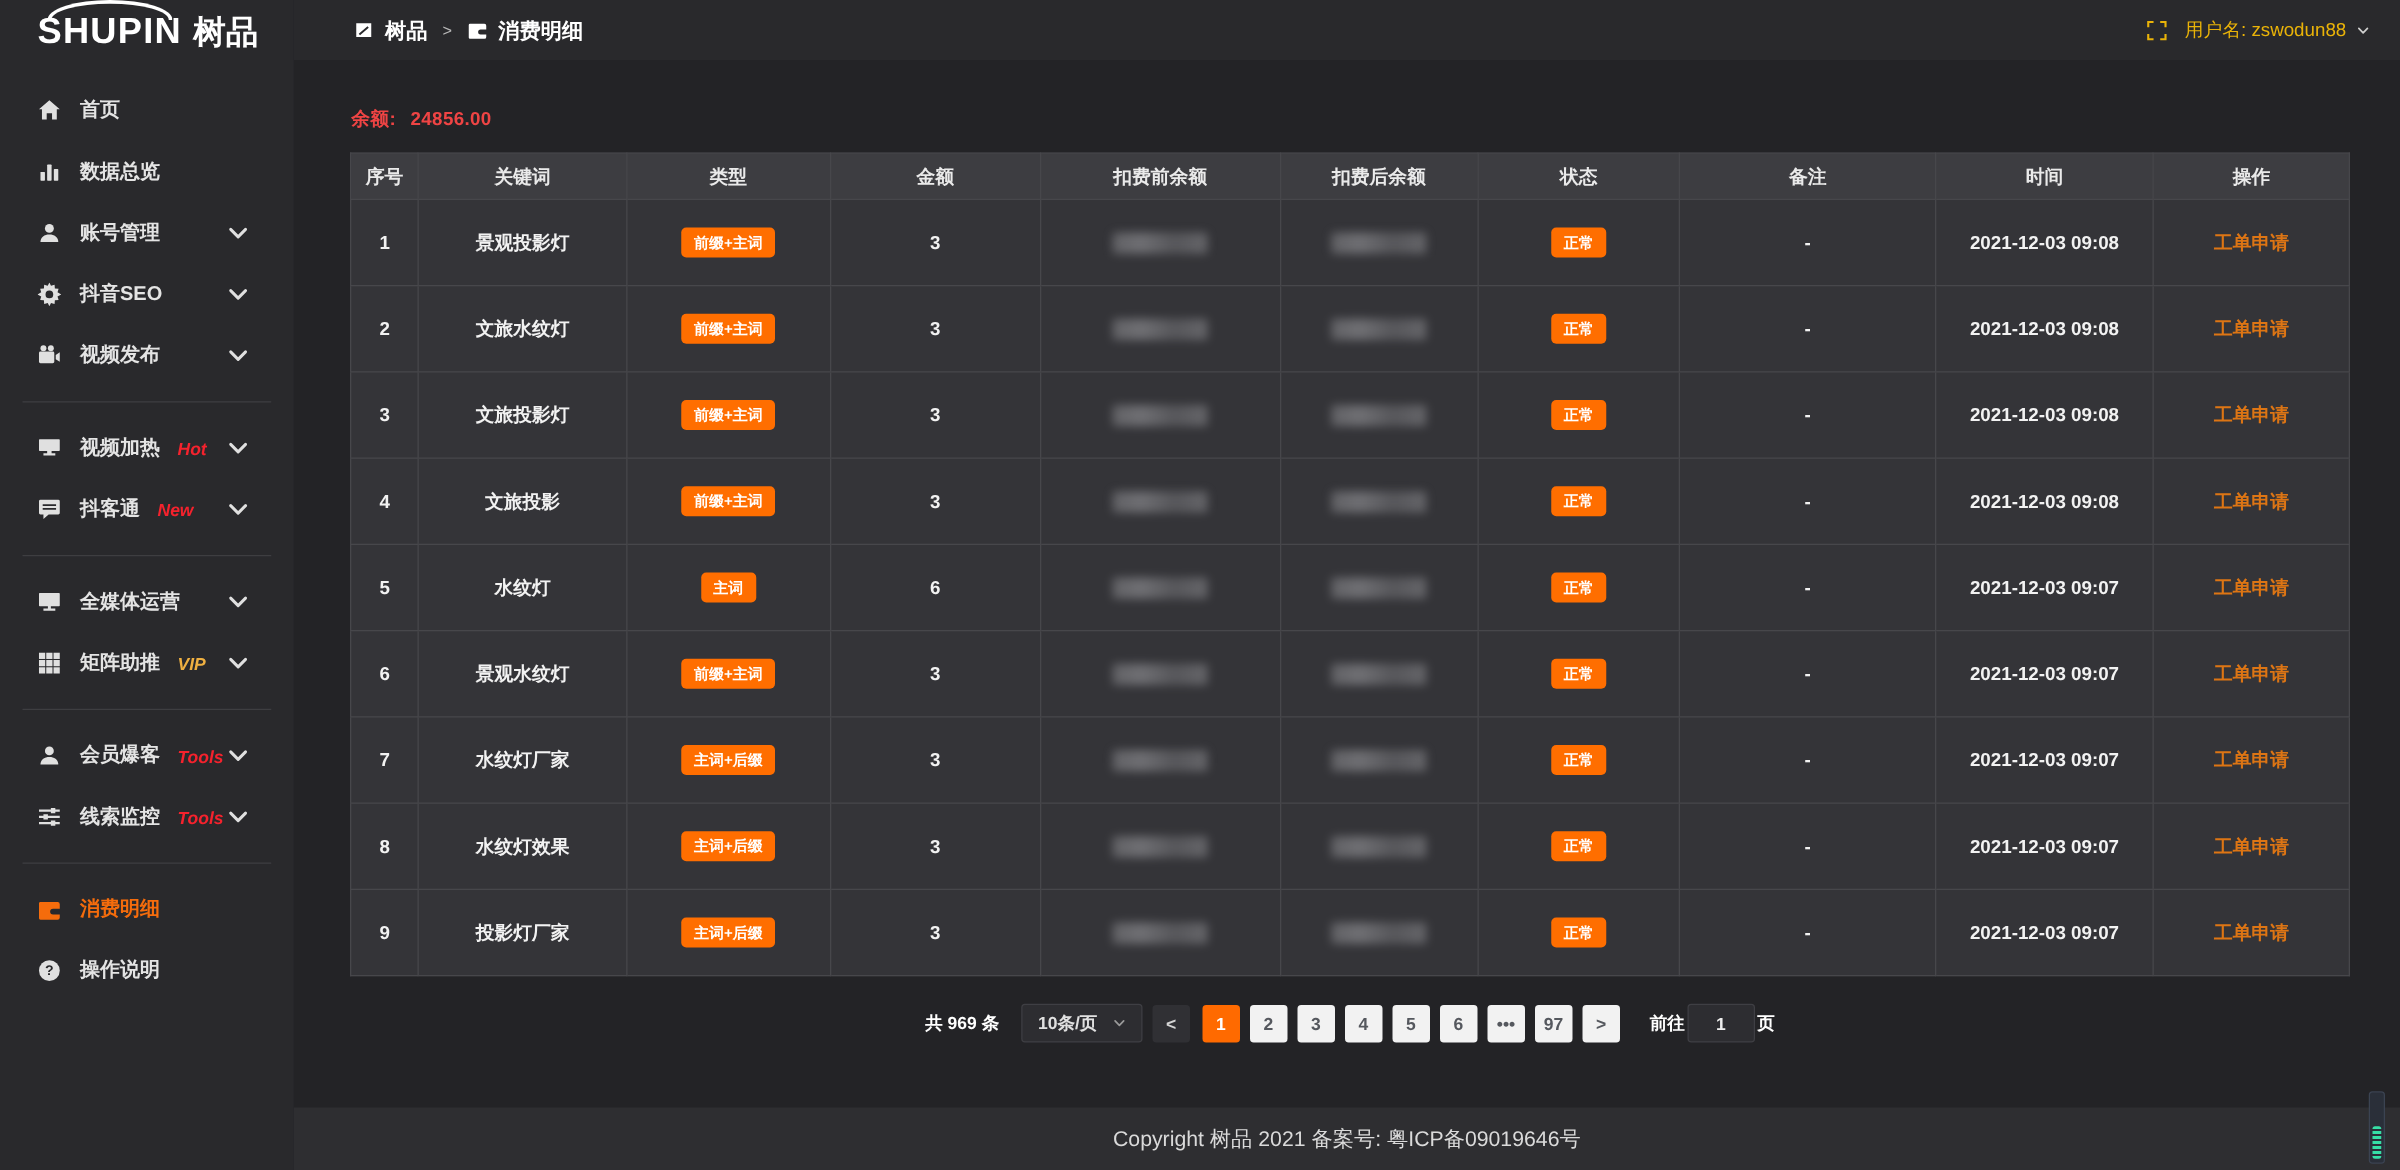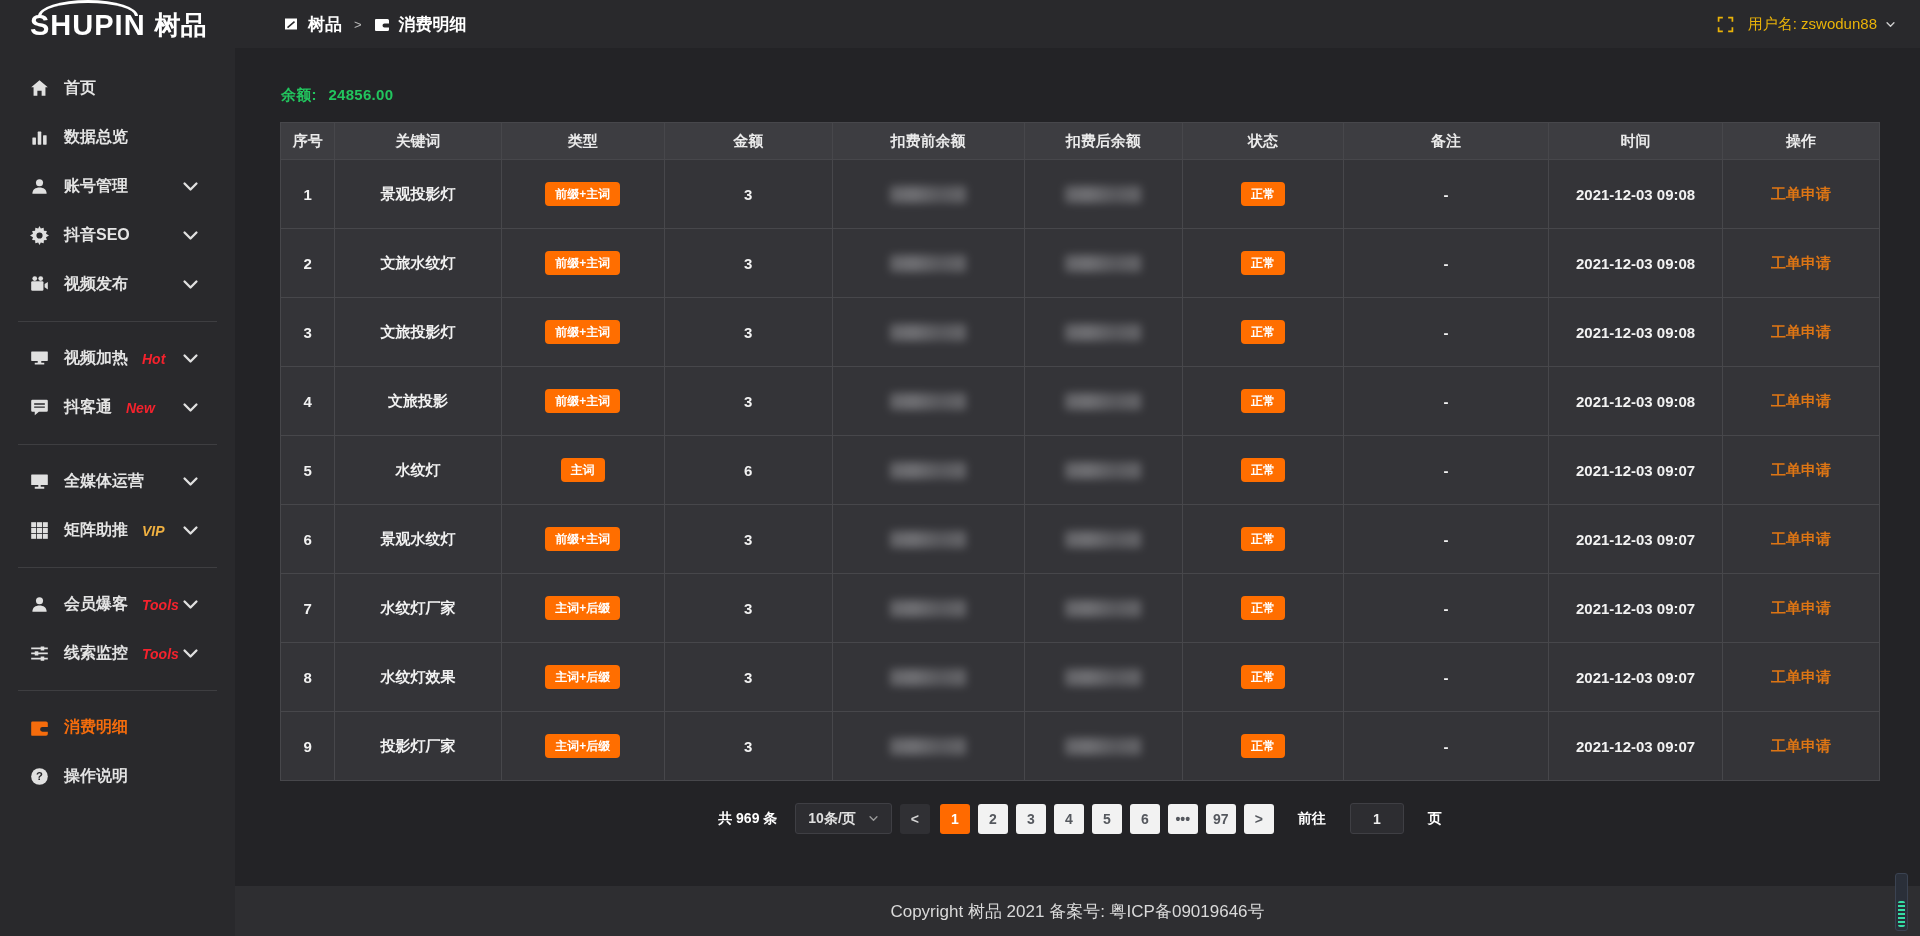--- a/index.html
+++ b/index.html
@@ -30,21 +30,21 @@
   .right { flex:1; display:flex; flex-direction:column; min-width:0; }
   .topbar { height:48px; background:#29292c; display:flex; align-items:center; padding:0 24px 0 48px; }
   .breadcrumb { display:flex; align-items:center; gap:9px; color:#fff; font-size:17px; font-weight:bold; }
   .breadcrumb .svg-icon { width:16px; height:16px; color:#fff; }
   .bc-sep { color:#b8b8b8; font-size:13px; font-weight:normal; margin:0 3px; }
   .topbar-right { margin-left:auto; display:flex; align-items:center; gap:14px; color:#eab308; font-size:15px; }
   .topbar-right .fs { width:17px; height:17px; cursor:pointer; }
   .topbar-right .chev { width:11px; height:11px; color:#cfcfcf; margin-left:-6px; }
 
   .content { flex:1; padding:26px 40px 0 45px; overflow:hidden; }
-  .balance { color:#22c55e; font-size:15px; font-weight:bold; margin:12px 0 17px 1px; letter-spacing:.3px; }
+  .balance { color:#ef4444; font-size:15px; font-weight:bold; margin:12px 0 17px 1px; letter-spacing:.3px; }
   .balance span + span { margin-left:7px; }
 
   
   table { width:100%; border-collapse:collapse; background:#343438; table-layout:fixed; }
   th { background:#3d3d41; color:#eaeaea; font-size:15px; font-weight:bold; height:37px;
        border:1px solid #47474b; }
   td { border:1px solid #47474b; height:69px; text-align:center; color:#f2f2f2; font-size:15px;
        font-weight:700; overflow:hidden; }
   .badge { display:inline-block; background:#ff6e00; color:#fff; font-size:12px; font-weight:bold;
        padding:5px 10px; border-radius:4px; line-height:1.2; }
@@ -60,21 +60,21 @@
   .page-size { background:#2d2d31; border:1px solid #3f3f44; border-radius:3px; height:31px;
        padding:0 12px; display:flex; align-items:center; gap:12px; color:#e0e0e0; cursor:pointer;
        font-weight:700; }
   .page-size .chev { width:11px; height:11px; color:#9a9a9a; }
   .page-btn { min-width:30px; height:30px; display:flex; align-items:center; justify-content:center;
        background:#f2f2f2; color:#55585e; font-weight:bold; border-radius:3px; cursor:pointer;
        font-size:14px; padding:0 5px; }
   .page-btn.prev { background:#303034; color:#d4d4d4; margin-right:2px; }
   .page-btn.active { background:#ff6a00; color:#fff; }
   #pages { display:flex; gap:8px; }
-  .goto { display:flex; align-items:center; gap:24px; margin-left:16px; font-weight:700; }
+  .goto { display:flex; align-items:center; gap:2px; margin-left:16px; font-weight:700; }
   .goto-input { width:54px; height:31px; background:#2d2d31; border:1px solid #3f3f44; border-radius:3px;
        color:#eee; text-align:center; font-size:14px; font-weight:700; }
 
   footer { height:50px; background:#2e2e31; display:flex; align-items:center; justify-content:center;
        color:#dadada; font-size:17px; margin-top:auto; }
 
   
   .svg-icon { display:inline-flex; }
   .svg-icon svg { width:100%; height:100%; display:block; }
   .mini-scrollbar { position:absolute; right:12px; bottom:5px; width:13px; height:58px;

